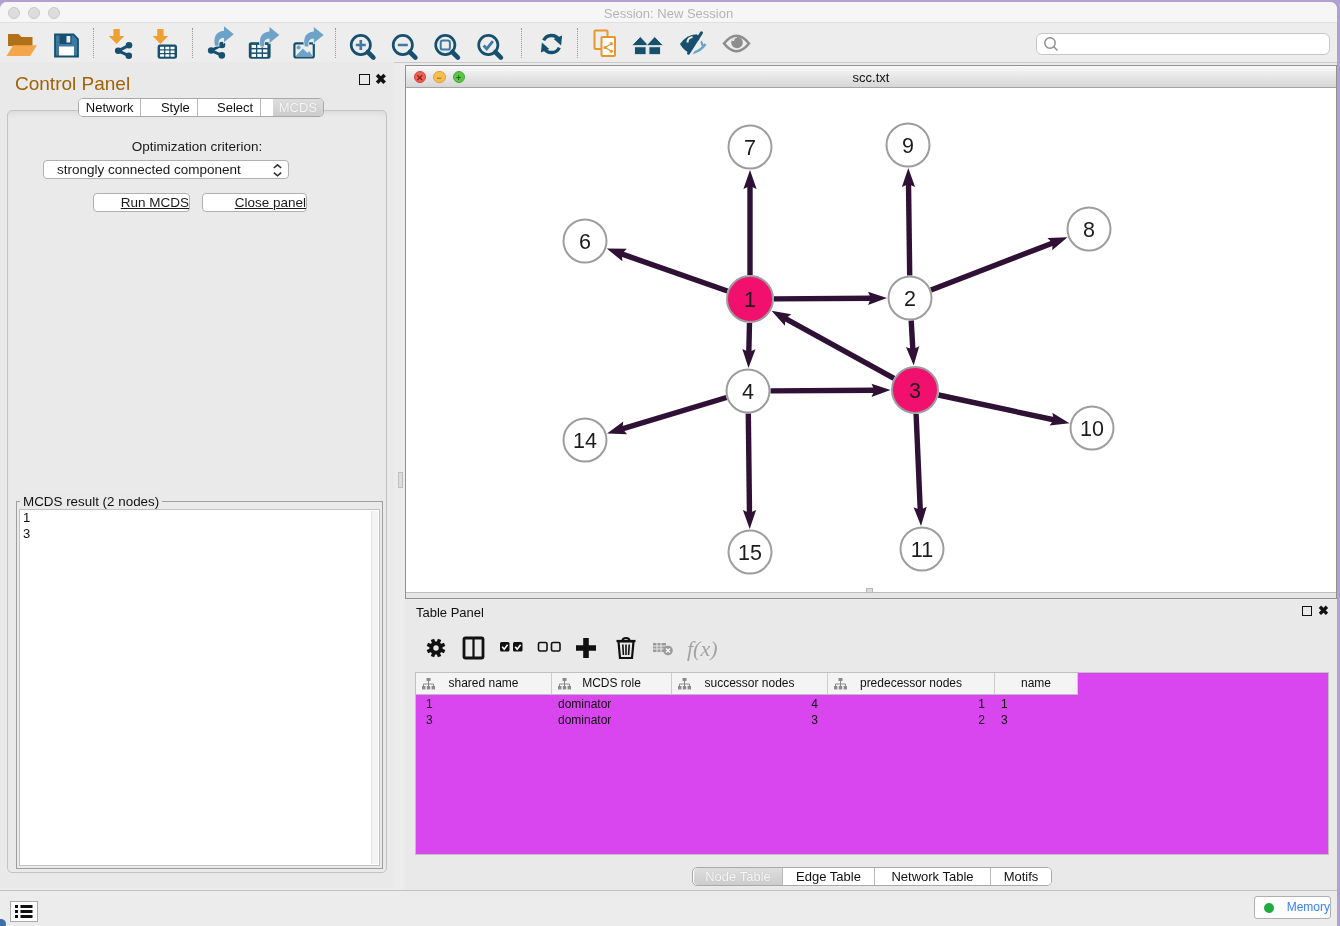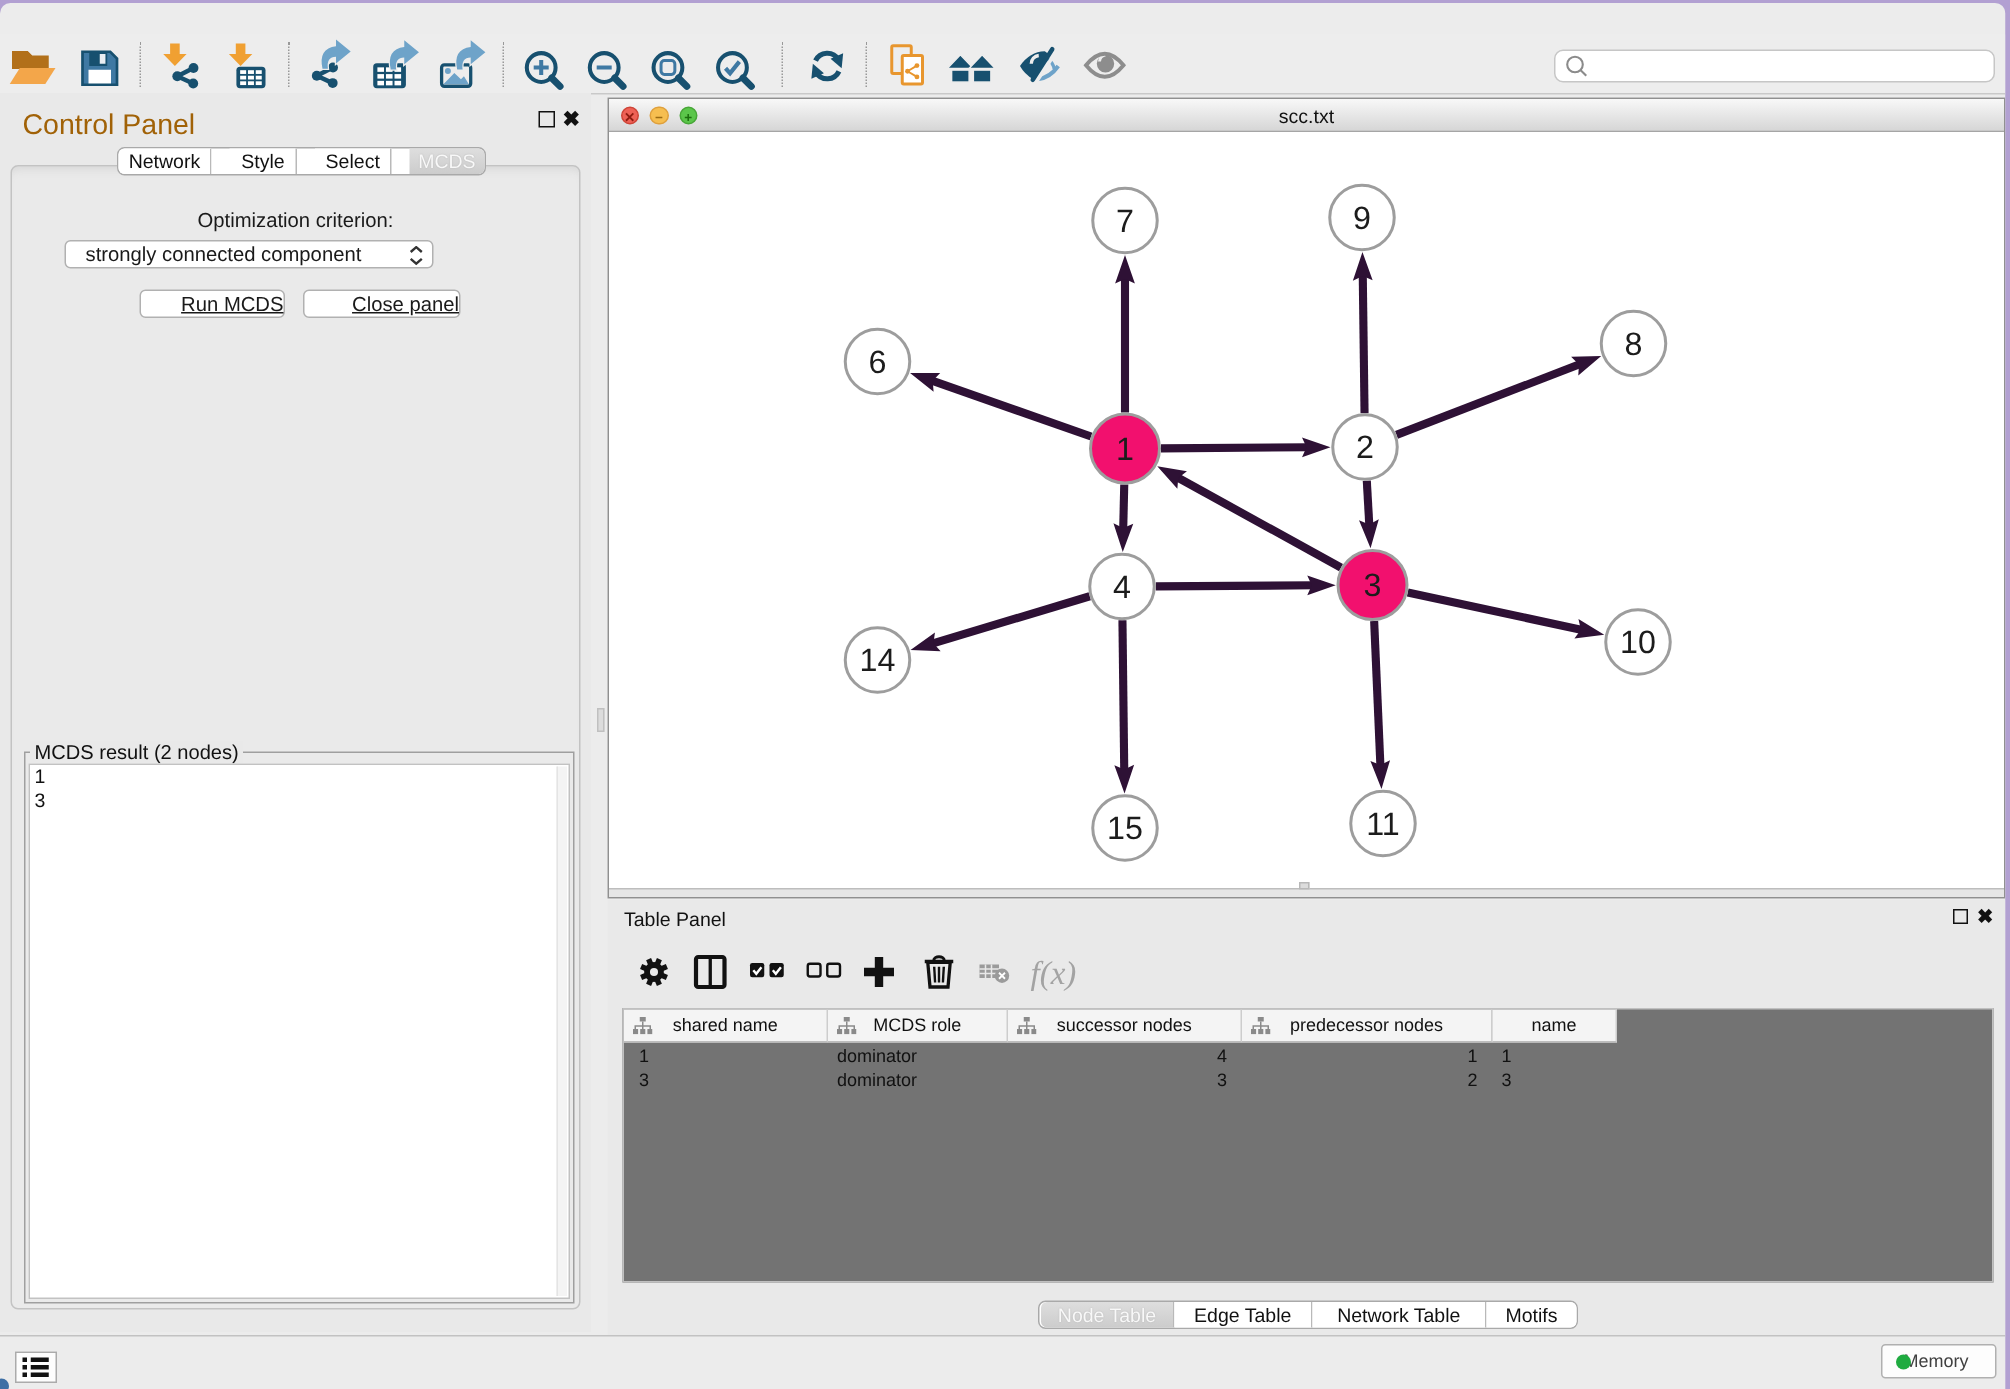--- a/index.html
+++ b/index.html
@@ -29,33 +29,39 @@
 #fslabel { position:absolute; left:3px; top:-8px; background:#e9e9e9; padding:0 3px; font-size:13.4px; color:#111; }
 #fsinner { position:absolute; left:2px; top:7px; width:361px; height:357px; background:#fff; border:1px solid #c2c2c2; font-size:13px; color:#111; line-height:16px; padding:0 0 0 3px; }
 #fsscroll { position:absolute; right:1px; top:1px; width:7px; height:353px; background:#f4f4f4; border-left:1px solid #e4e4e4; }
 #netwin { position:absolute; left:405px; top:63px; width:932px; height:534px; border:1px solid #909090; background:#fff; }
 #nettitle { position:absolute; left:0; top:0; width:100%; height:22px; background:linear-gradient(#f8f8f8,#d6d6d6); border-bottom:1px solid #a5a5a5; }
 .mac { position:absolute; top:4.5px; width:12.5px; height:12.5px; border-radius:50%; font-size:9px; line-height:12.5px; text-align:center; font-weight:bold; }
 #netname { position:absolute; top:4px; left:0; width:100%; text-align:center; font-size:13px; color:#111; }
 #netbottom { position:absolute; left:0; bottom:0; width:100%; height:6px; background:#e6e6e6; border-top:1px solid #bdbdbd; }
 #tpanel { position:absolute; left:405px; top:598px; width:932px; height:290px; background:#e9e9e9; }
 #tpanel-title { position:absolute; left:11px; top:5px; font-size:13px; color:#111; }
-#ttable { position:absolute; left:10px; top:72px; width:914px; height:183px; background:#737373; border:1px solid #c0c0c0; }
+#ttable { position:absolute; left:10px; top:72px; width:914px; height:183px; background:#d946ef; border:1px solid #c0c0c0; }
 .th { position:absolute; top:0; height:22px; background:#f4f4f4; border-right:1px solid #cdcdcd; border-bottom:1px solid #bdbdbd; font-size:12px; color:#111; text-align:center; line-height:21px; }
 .td { position:absolute; font-size:12px; color:#111; height:16px; line-height:16px; }
 .sitemap { position:absolute; left:6px; top:5px; }
 #statusbar { position:absolute; left:0; top:888px; width:100%; height:36px; background:#ececec; border-top:1px solid #c2c2c2; }
 #listbtn { position:absolute; left:10px; top:10px; width:28px; height:21px; background:#fdfdfd; border:1px solid #ababab; }
-#membtn { position:absolute; left:1254px; top:5px; width:77px; height:23px; background:#fdfdfd; border:1px solid #b0b0b0; border-radius:3px; font-size:12px; color:#404040; line-height:21px; text-align:left; padding-left:14px; }
+#membtn { position:absolute; left:1254px; top:5px; width:77px; height:23px; background:#fdfdfd; border:1px solid #b0b0b0; border-radius:3px; font-size:12px; color:#3b82f6; line-height:21px; text-align:right; padding-left:14px; }
 #memdot { position:absolute; left:9px; top:6px; width:10px; height:10px; border-radius:50%; background:#1fab40; }
 #rightstrip { position:absolute; right:0; top:0; width:3px; height:926px; background:#b2a0d2; }
 </style>
 </head>
 <body>
 <div id="app">
+  <div id="titlebar">
+    <div class="tl" style="left:8px;"></div>
+    <div class="tl" style="left:28px;"></div>
+    <div class="tl" style="left:48px;"></div>
+    <div id="wintitle">Session: New Session</div>
+  </div>
   <div id="toolbar">
     <div class="tbsep" style="left:93px;"></div>
       <div class="tbsep" style="left:192px;"></div>
       <div class="tbsep" style="left:335px;"></div>
       <div class="tbsep" style="left:521px;"></div>
       <div class="tbsep" style="left:577px;"></div>
     <div style="position:absolute;left:0;top:0;"><svg width="760" height="40" viewBox="0 0 760 40">
           <path d="M8 11 h10.5 l3 3 h11 v9 h-24.5 z" fill="#b2701a"></path>
           <path d="M6.5 33 L13.2 22.3 L37 22.3 L30.2 33 Z" fill="#f3a64a"></path>
           <path d="M55 11.5 h18.5 l4.5 4.5 v17.5 h-23 z" fill="#3f79a3"></path>

